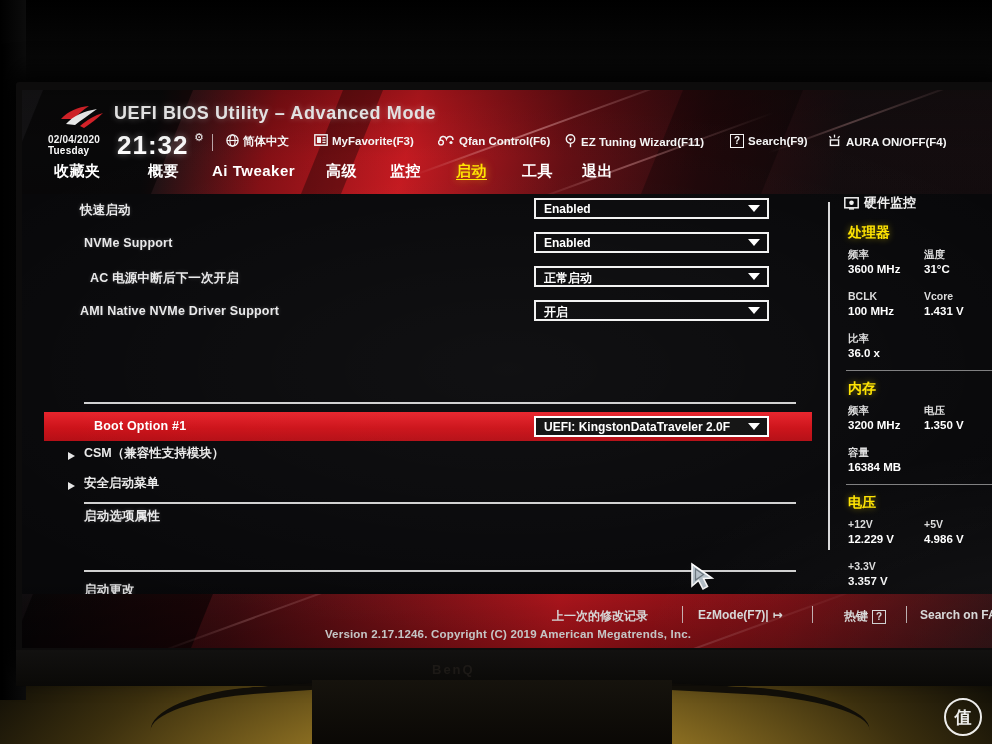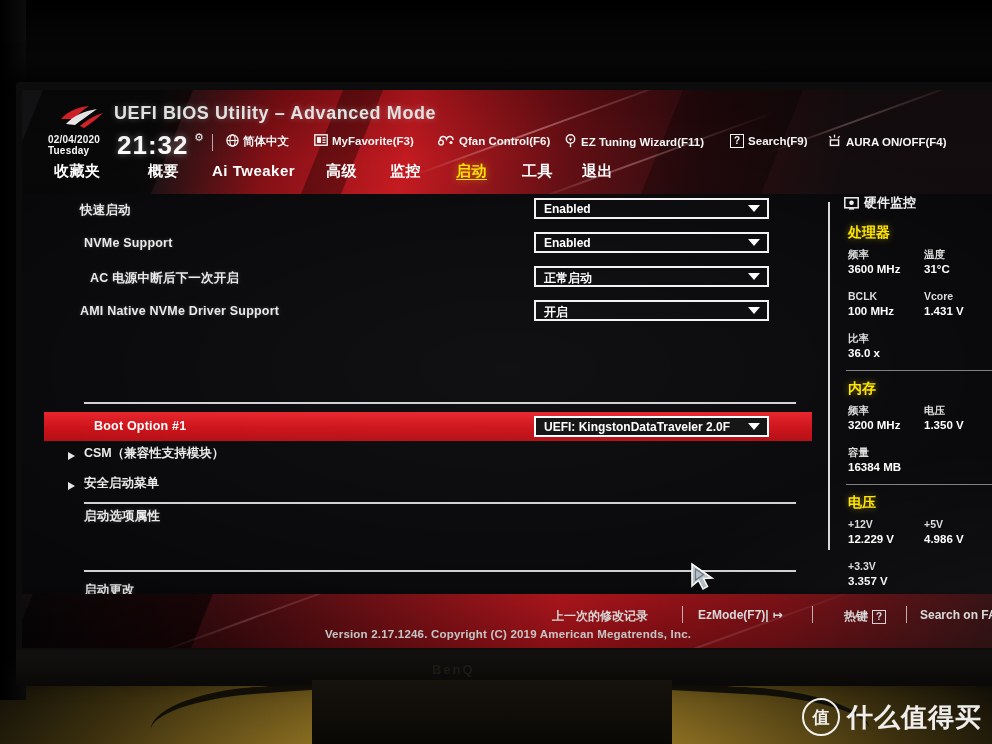--- a/index.html
+++ b/index.html
@@ -354,16 +354,15 @@
     <svg id="cursor" width="26" height="30" viewBox="0 0 26 30">
       <path d="M2 2 L2 24 L8.5 18.5 L13 27 L17.5 24.5 L13.5 16.5 L22 16 Z" fill="#b9c4cc" stroke="#ffffff" stroke-width="1.6"></path>
       <path d="M5.5 7 L5.5 18 L13.5 12.5 Z" fill="none" stroke="#6d7880" stroke-width="1.2"></path>
     </svg>
 
     <div id="screen-glare"></div>
   </div>
 
   <div id="wm">
     <div id="wm-badge">值</div>
-    <div id="wm-text">什么值得买</div>
   </div>
 
 </div>
 
 </body></html>

